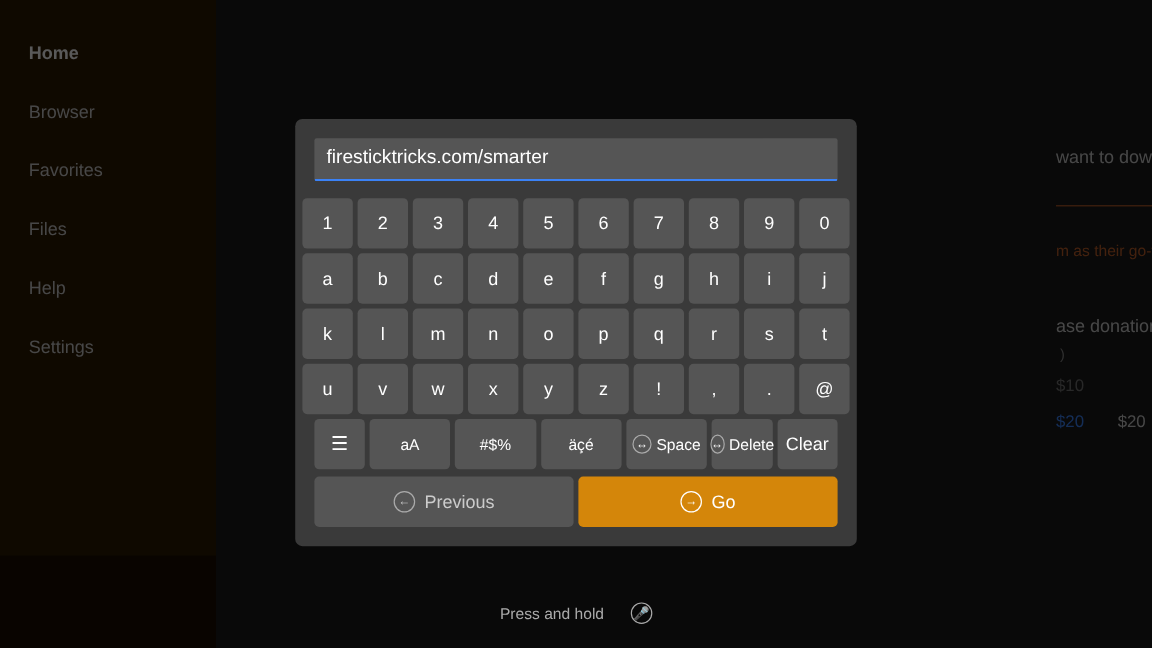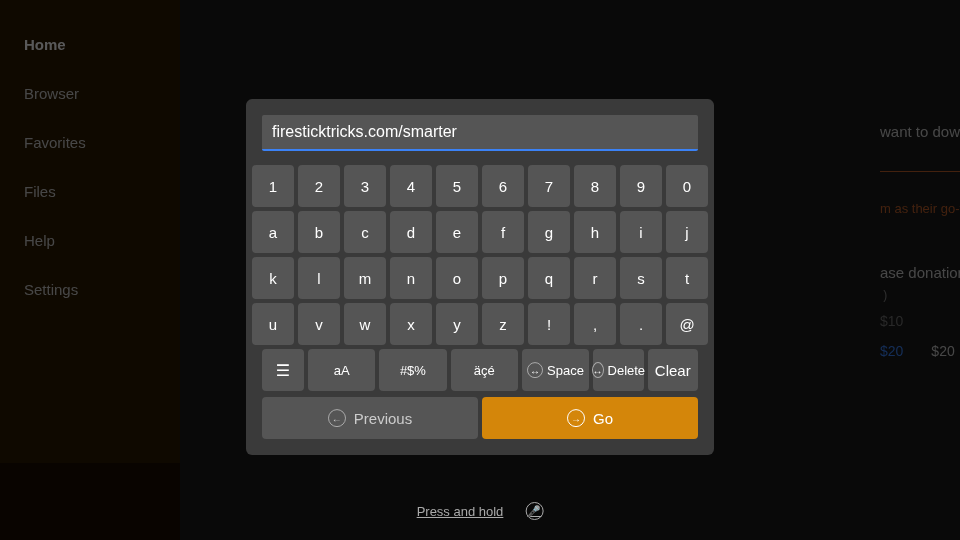--- a/index.html
+++ b/index.html
@@ -186,21 +186,20 @@
       bottom: 20px;
       left: 50%;
       transform: translateX(-50%);
       color: #aaa;
       font-size: 13px;
       z-index: 20;
       white-space: nowrap;
       display: flex;
       align-items: center;
       gap: 22px;
-      text-decoration: underline;
     }
 
     .mic-icon-inline {
       display: inline-flex;
       align-items: center;
       justify-content: center;
       width: 18px;
       height: 18px;
       border-radius: 50%;
       border: 1px solid #aaa;

